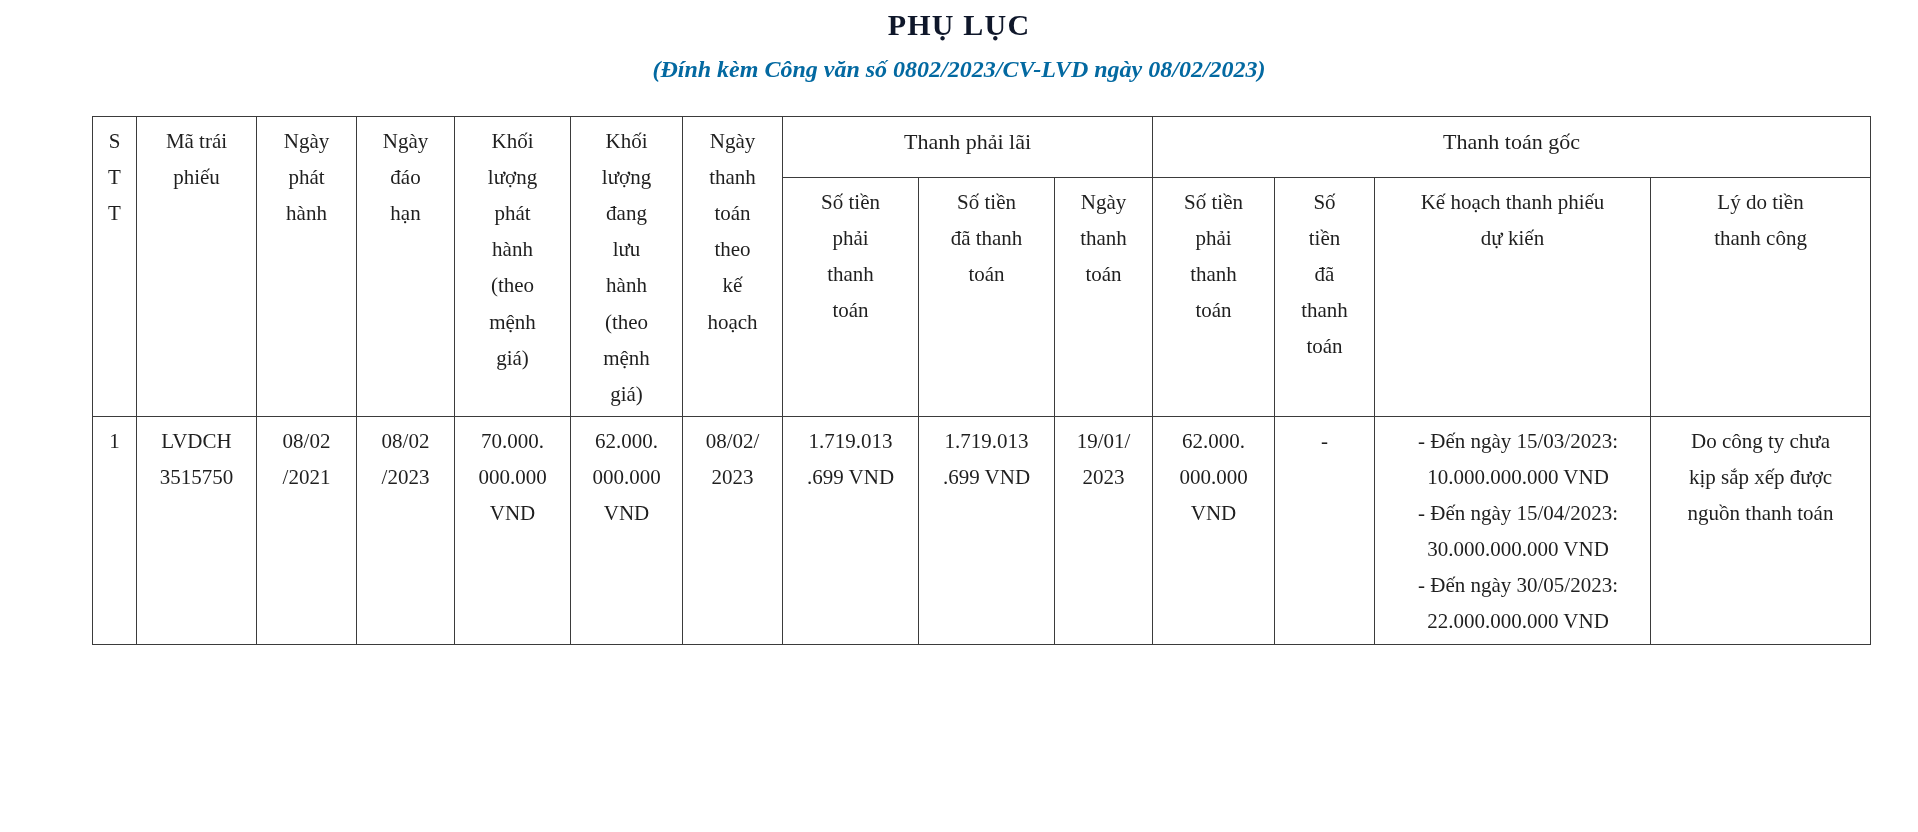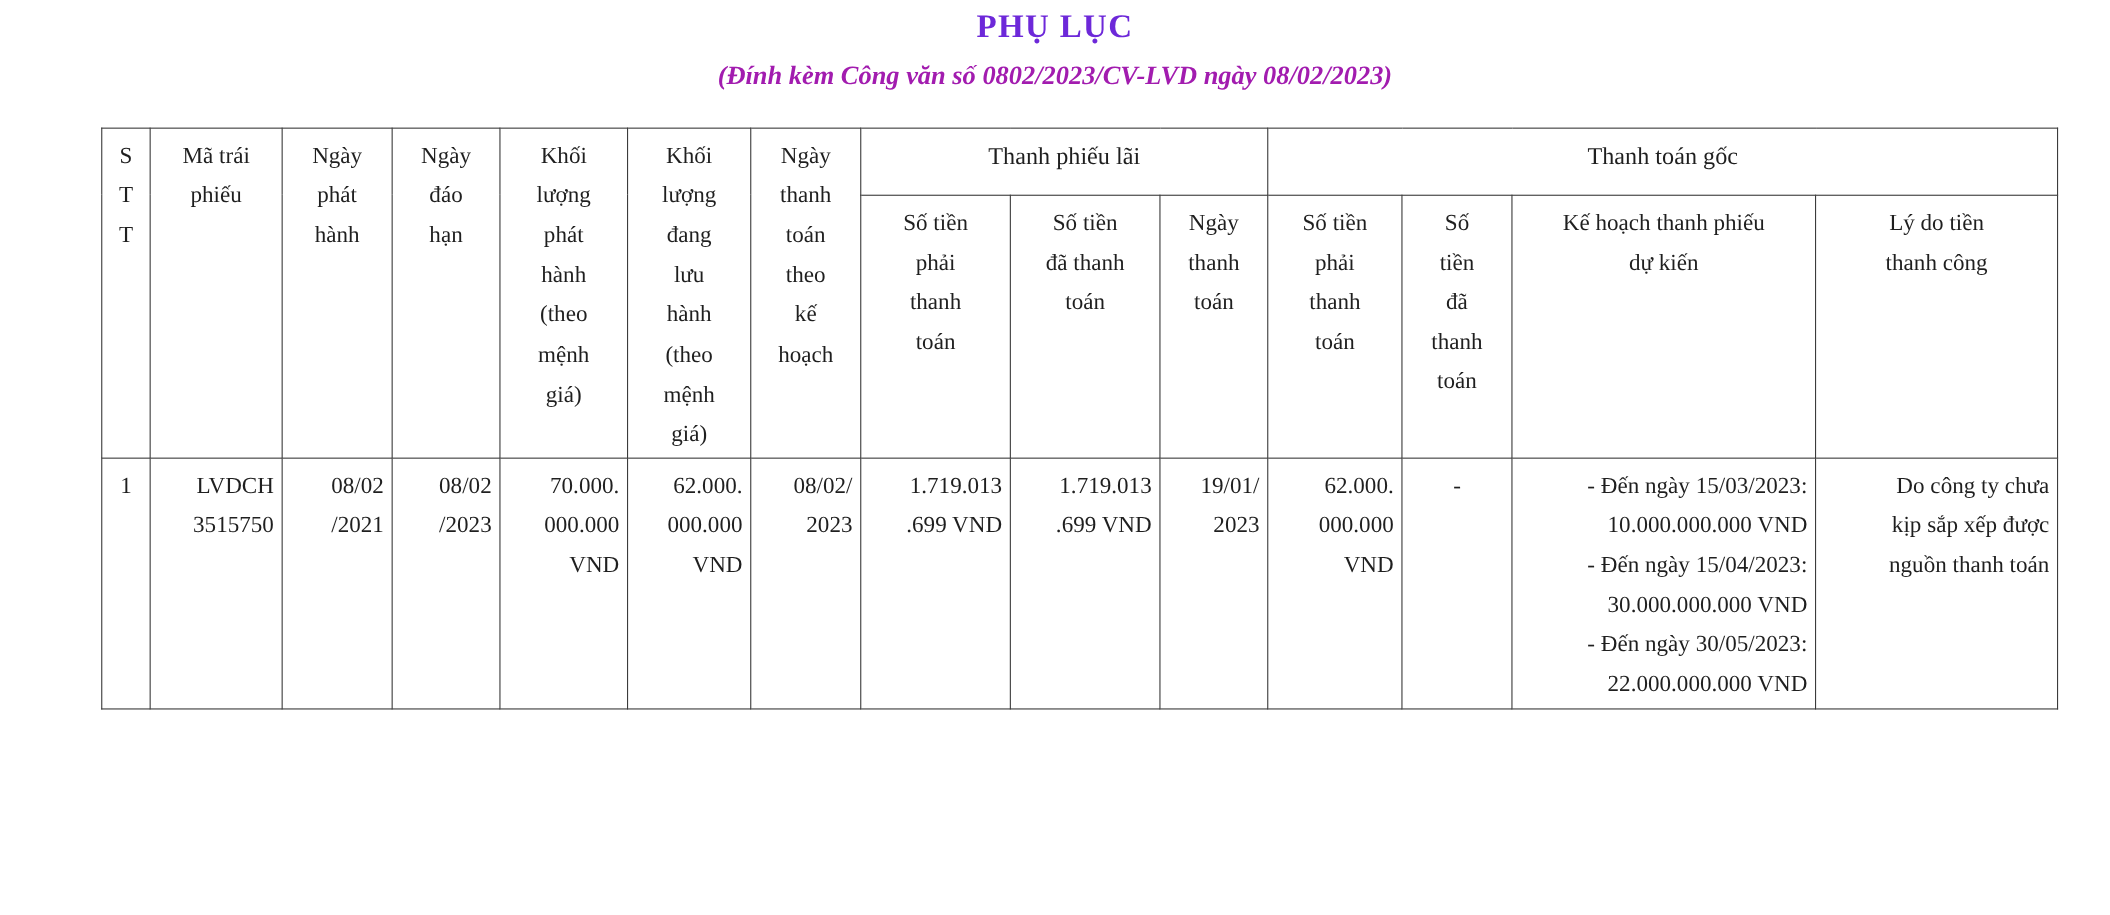--- a/index.html
+++ b/index.html
@@ -27,32 +27,32 @@
   
   .doc-title {
     position: absolute;
     top: 8px;
     left: 0;
     width: 1918px;
     text-align: center;
     font-size: 30px;
     font-weight: bold;
     letter-spacing: 1.2px;
-    color: #6d28d9;
+    color: #0f172a;
   }
   .doc-subtitle {
     position: absolute;
     top: 56px;
     left: 0;
     width: 1918px;
     text-align: center;
     font-size: 24px;
     font-style: italic;
     font-weight: bold;
-    color: #a21caf;
+    color: #0369a1;
   }
 
   
   .table-wrap {
     position: absolute;
     top: 116px;
     left: 92px;
     width: 1778px;
   }
 
@@ -103,21 +103,21 @@
   }
 
   
   .stack span {
     display: block;
   }
 
   
   td.body-cell {
     vertical-align: top;
-    text-align: right;
+    text-align: center;
     line-height: 1.78;
     padding-top: 8px;
   }
   td.center { text-align: center; }
   td.body-cell span.line { display: block; }
 
   .row-height { height: 228px; }
 
   .plan-line { display: block; white-space: nowrap; margin-left: 11px; }
 </style>
@@ -189,21 +189,21 @@
             <span>giá)</span>
           </th>
           <th rowspan="2" class="stack">
             <span>Ngày</span>
             <span>thanh</span>
             <span>toán</span>
             <span>theo</span>
             <span>kế</span>
             <span>hoạch</span>
           </th>
-          <th colspan="3" class="hdr-group">Thanh phiếu lãi</th>
+          <th colspan="3" class="hdr-group">Thanh phải lãi</th>
           <th colspan="4" class="hdr-group">Thanh toán gốc</th>
         </tr>
 
         <tr>
           <th class="stack">
             <span>Số tiền</span>
             <span>phải</span>
             <span>thanh</span>
             <span>toán</span>
           </th>

